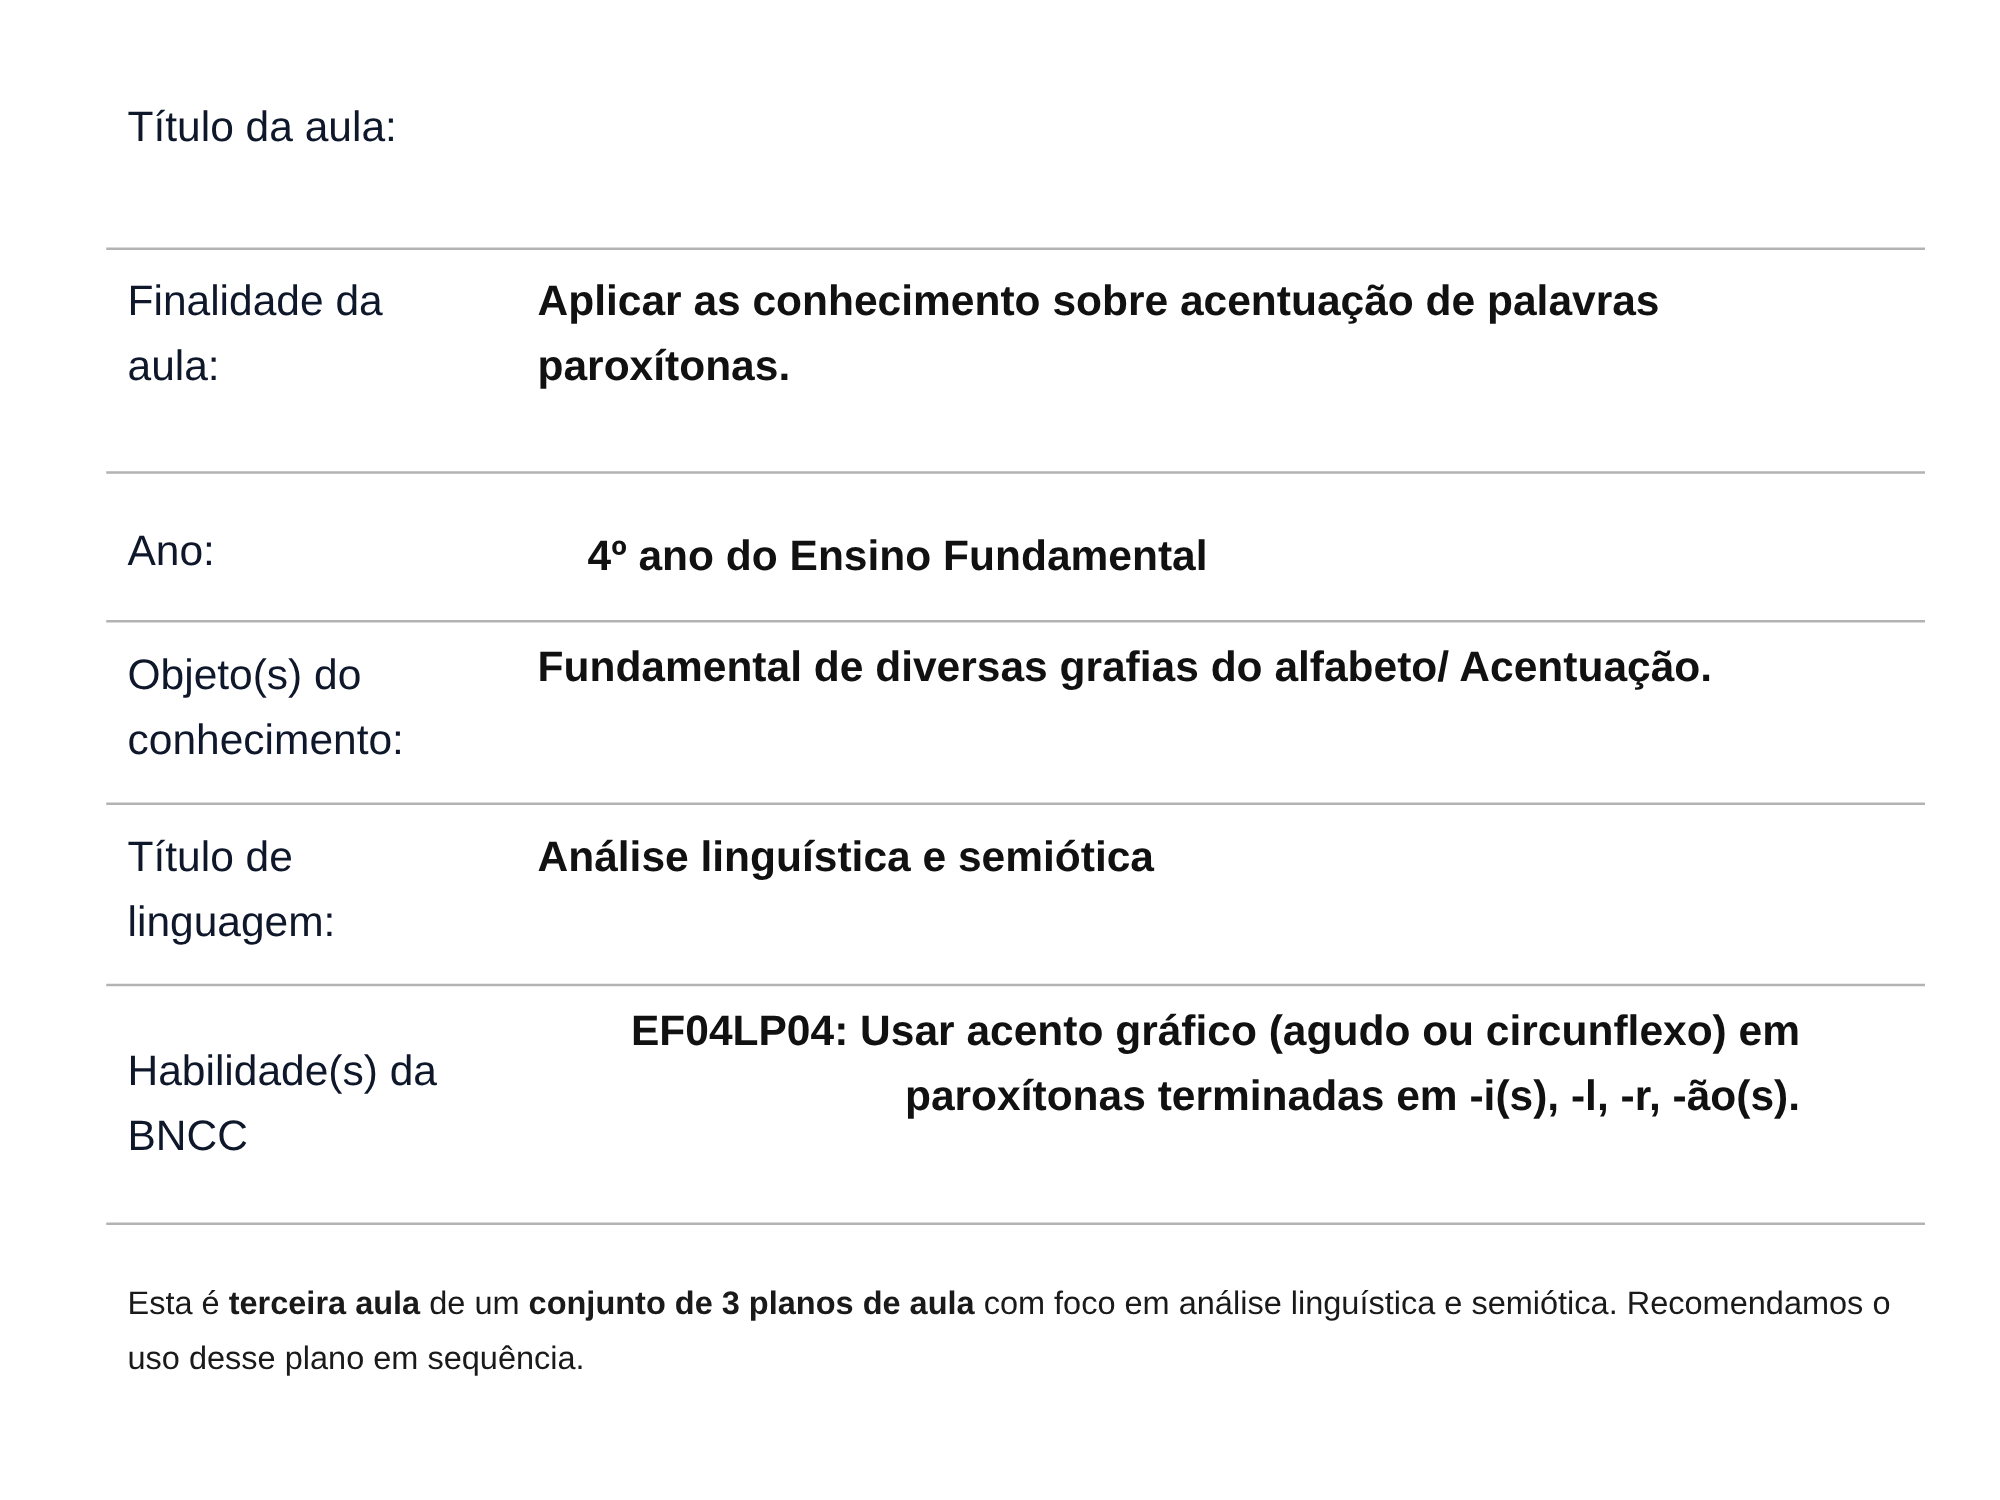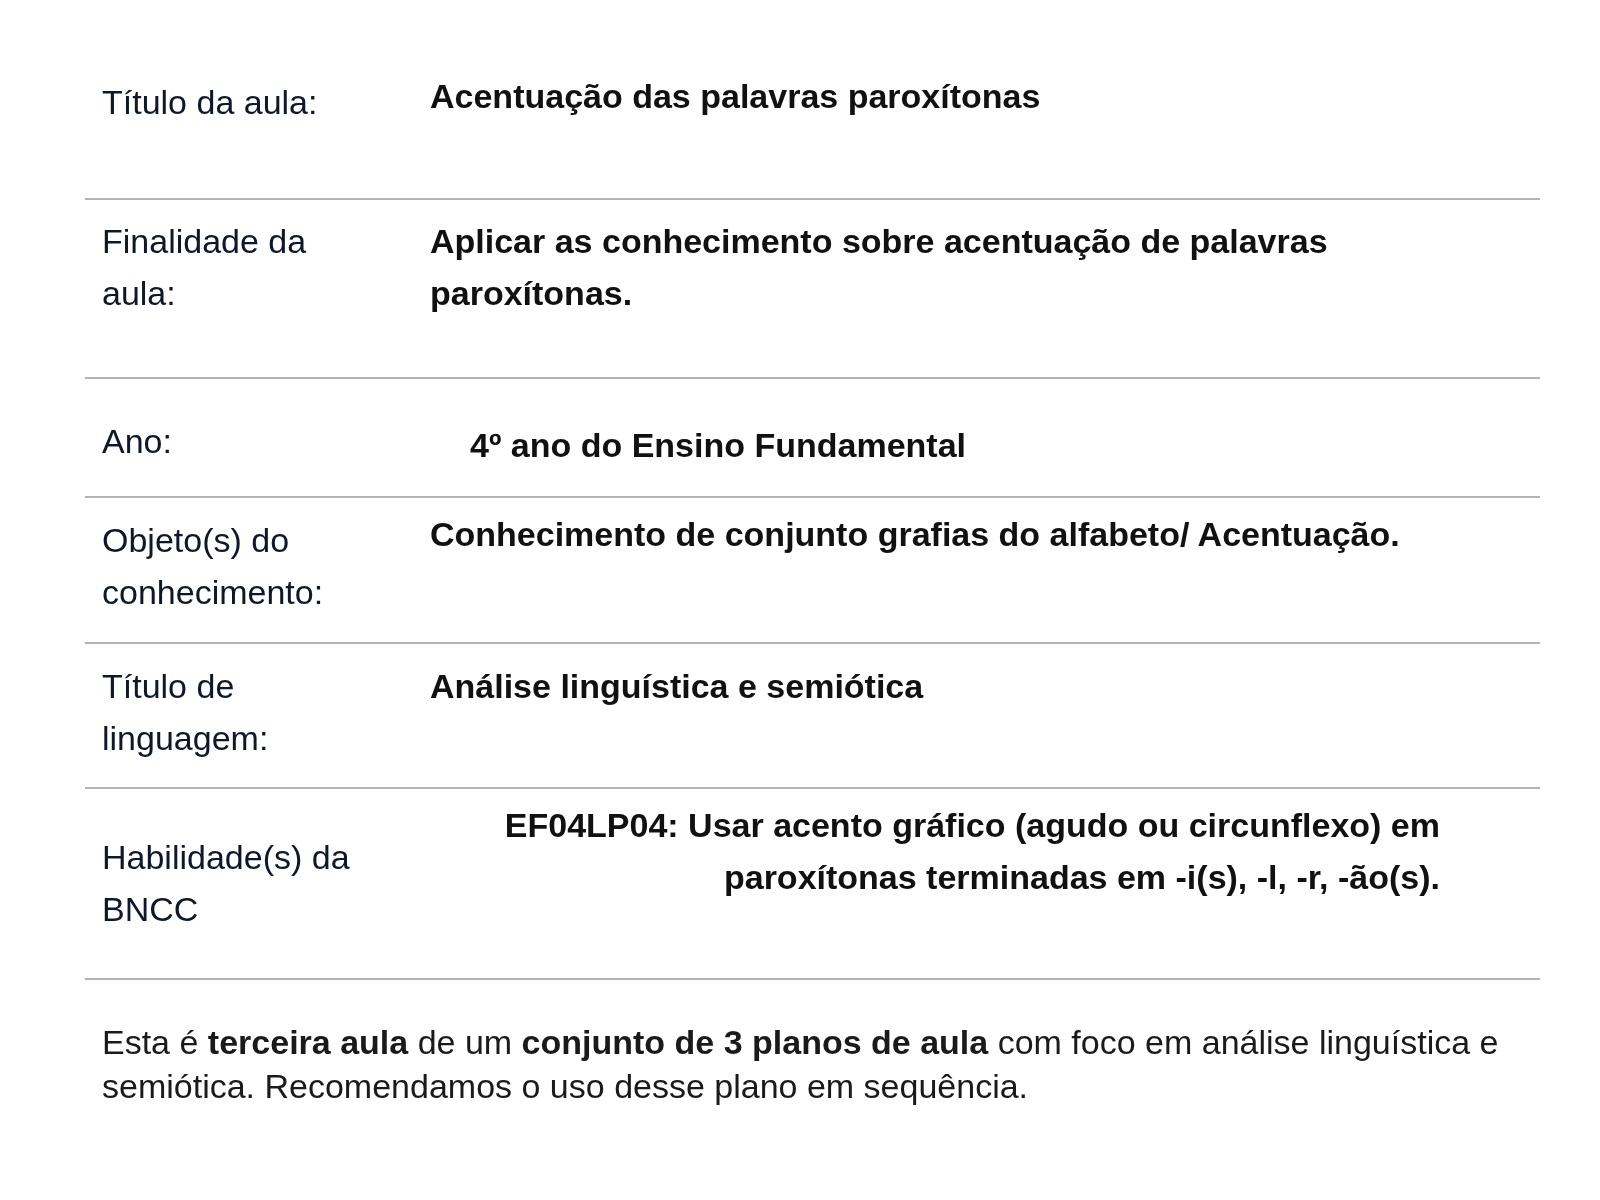--- a/index.html
+++ b/index.html
@@ -44,49 +44,48 @@
       font-size: 34px;
       line-height: 52px;
       font-weight: bold;
       color: #111111;
     }
     .footer-note {
       position: absolute;
       left: 17px;
       top: 1020px;
       width: 1420px;
-      font-size: 34px;
+      font-size: 26px;
       line-height: 44px;
       color: #1a1a1a;
     }
     .footer-note b { font-weight: bold; }
   </style>
 </head>
 <body>
 
 <div class="sheet">
 
   <div class="row" style="top:0; height:200px;">
     <div class="label" style="top:76px;">Título da aula:</div>
-    <div class="value" style="top:70px;">Acentuação das palavras paroxítonas</div>
   </div>
 
   <div class="row" style="top:200px; height:179px;">
     <div class="label" style="top:15px; width:250px;">Finalidade da aula:</div>
     <div class="value" style="top:15px; width:1000px;">Aplicar as conhecimento sobre acentuação de palavras paroxítonas.</div>
   </div>
 
   <div class="row" style="top:403px; height:95px;">
     <div class="label" style="top:12px;">Ano:</div>
     <div class="value" style="top:16px;margin-left:40px;">4º ano do Ensino Fundamental</div>
   </div>
 
   <div class="row" style="top:498px; height:146px;">
     <div class="label" style="top:16px; width:260px;">Objeto(s) do conhecimento:</div>
-    <div class="value" style="top:10px; width:1110px;">Conhecimento de conjunto grafias do alfabeto/ Acentuação.</div>
+    <div class="value" style="top:10px; width:1110px;">Fundamental de diversas grafias do alfabeto/ Acentuação.</div>
   </div>
 
   <div class="row" style="top:644px; height:145px;">
     <div class="label" style="top:16px; width:220px;">Título de linguagem:</div>
     <div class="value" style="top:16px;">Análise linguística e semiótica</div>
   </div>
 
   <div class="row" style="top:789px; height:191px;">
     <div class="label" style="top:15px; width:280px;margin-top:27px;">Habilidade(s) da BNCC</div>
     <div class="value" style="top:10px; width:1010px;text-align:right;">EF04LP04: Usar acento gráfico (agudo ou circunflexo) em paroxítonas terminadas em  -i(s), -l, -r, -ão(s).</div>

